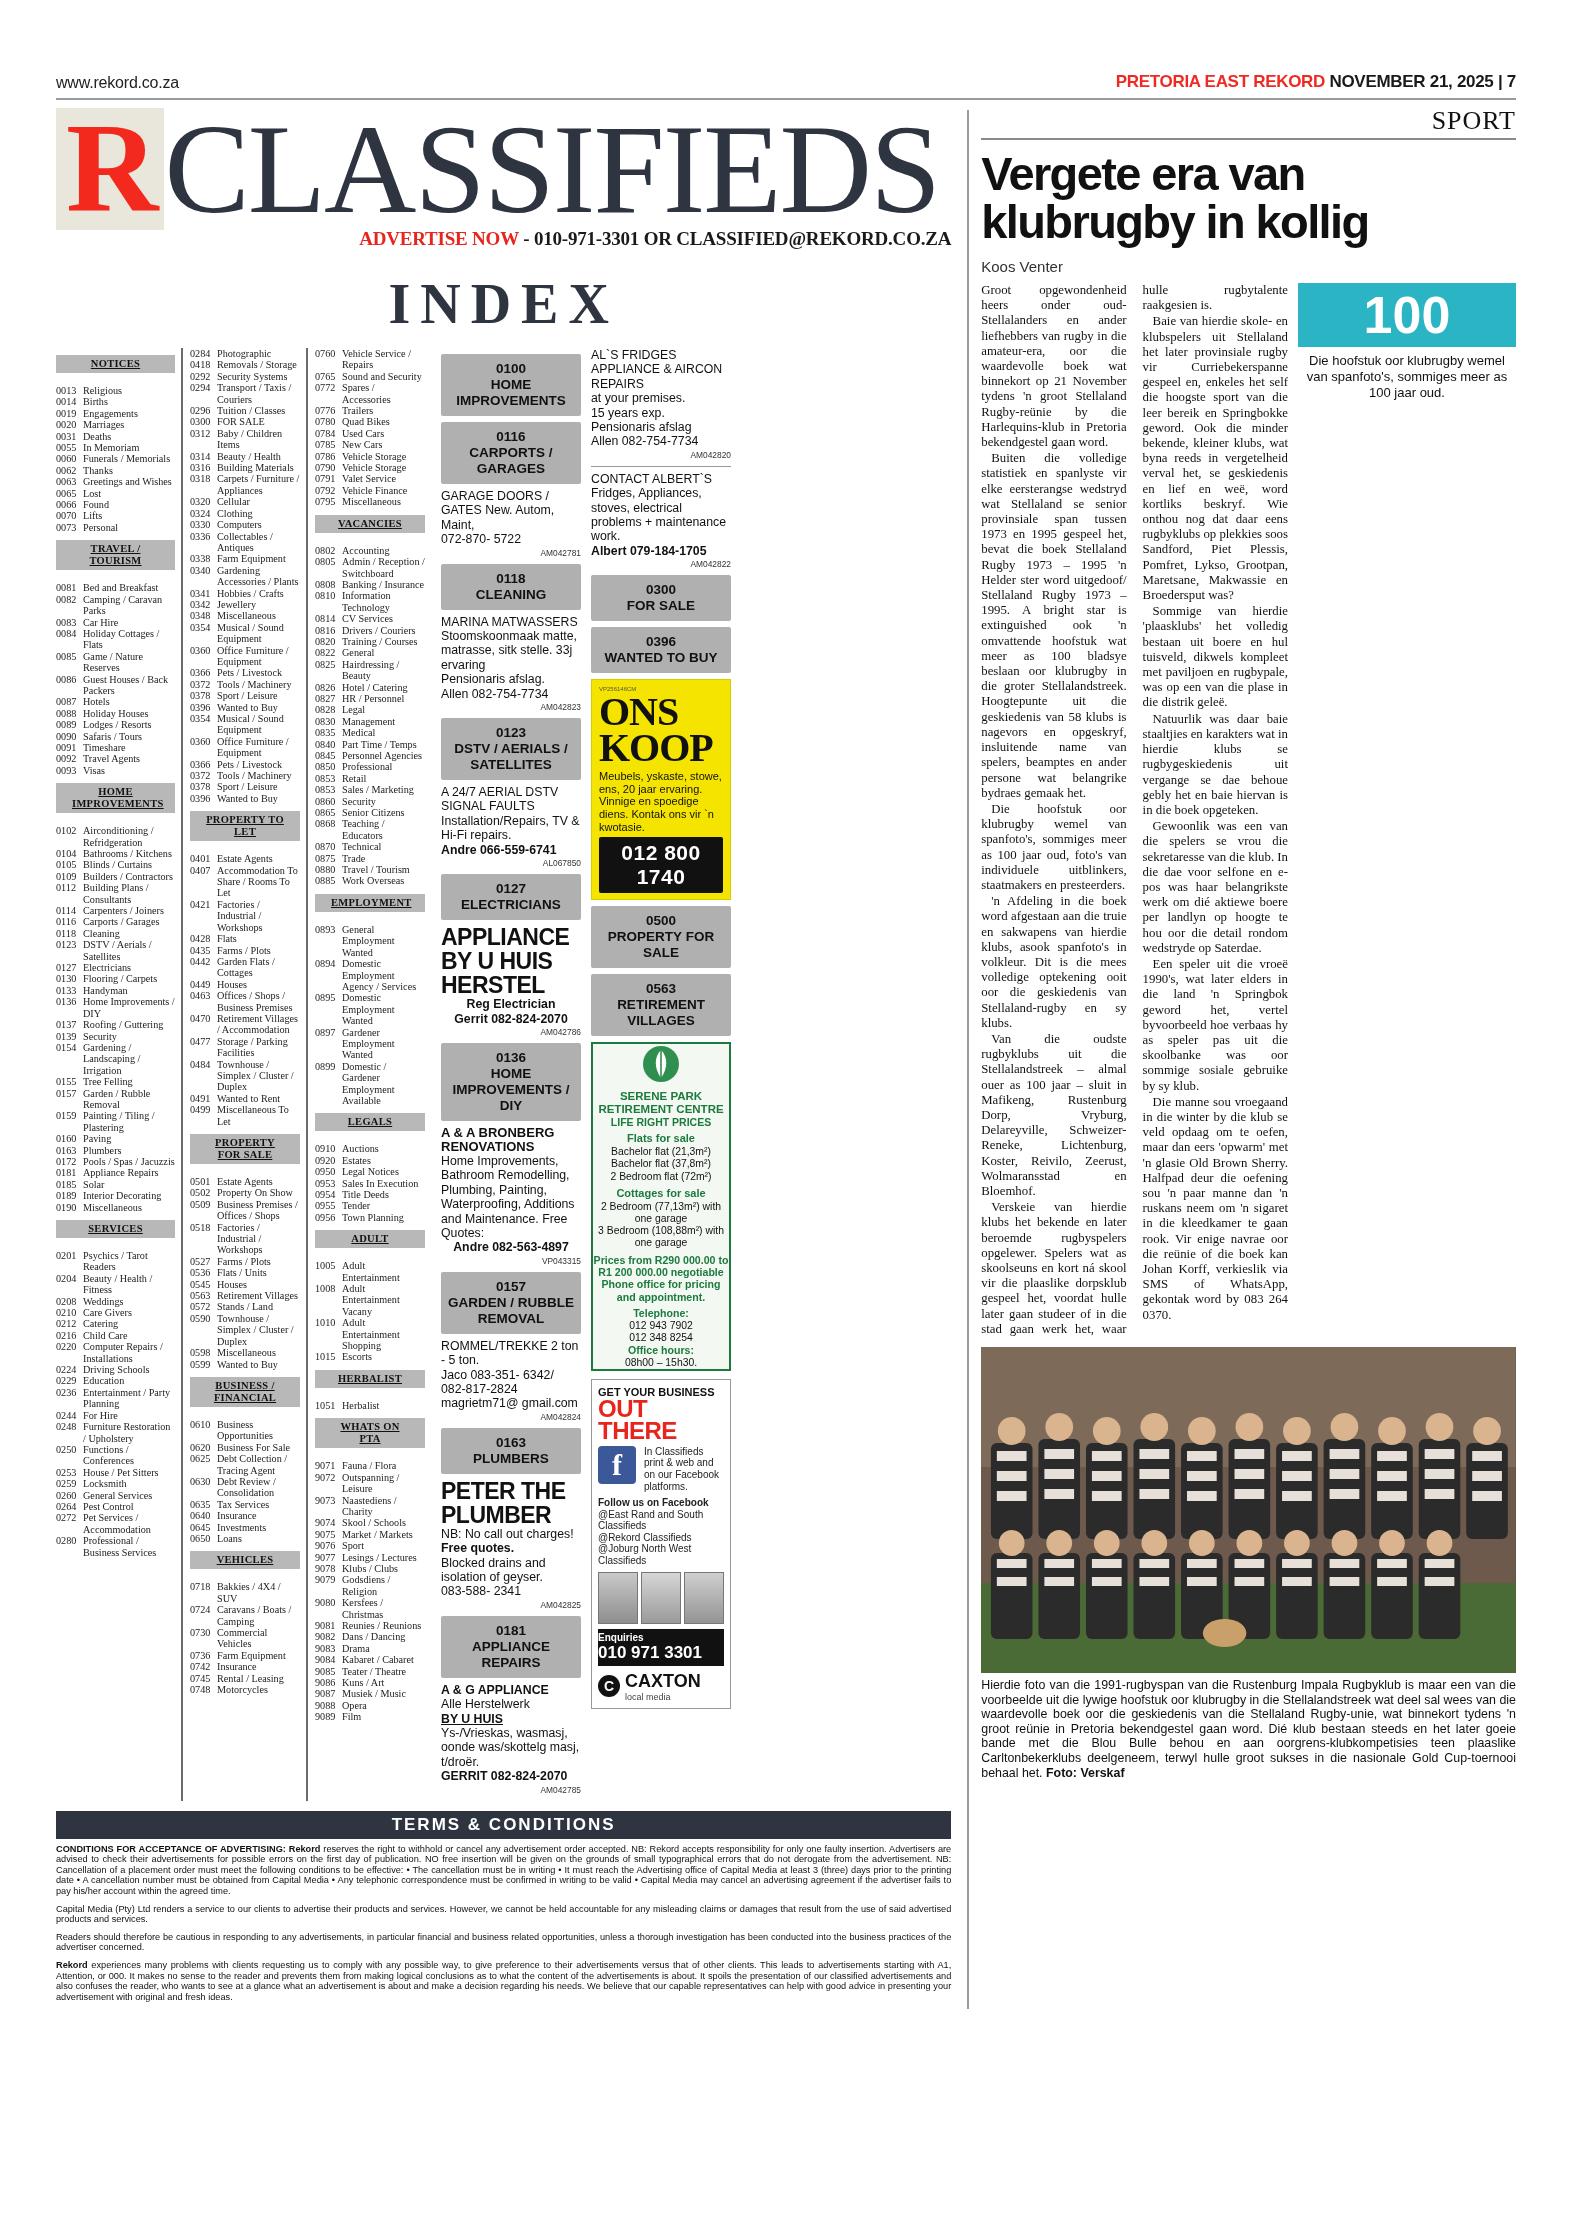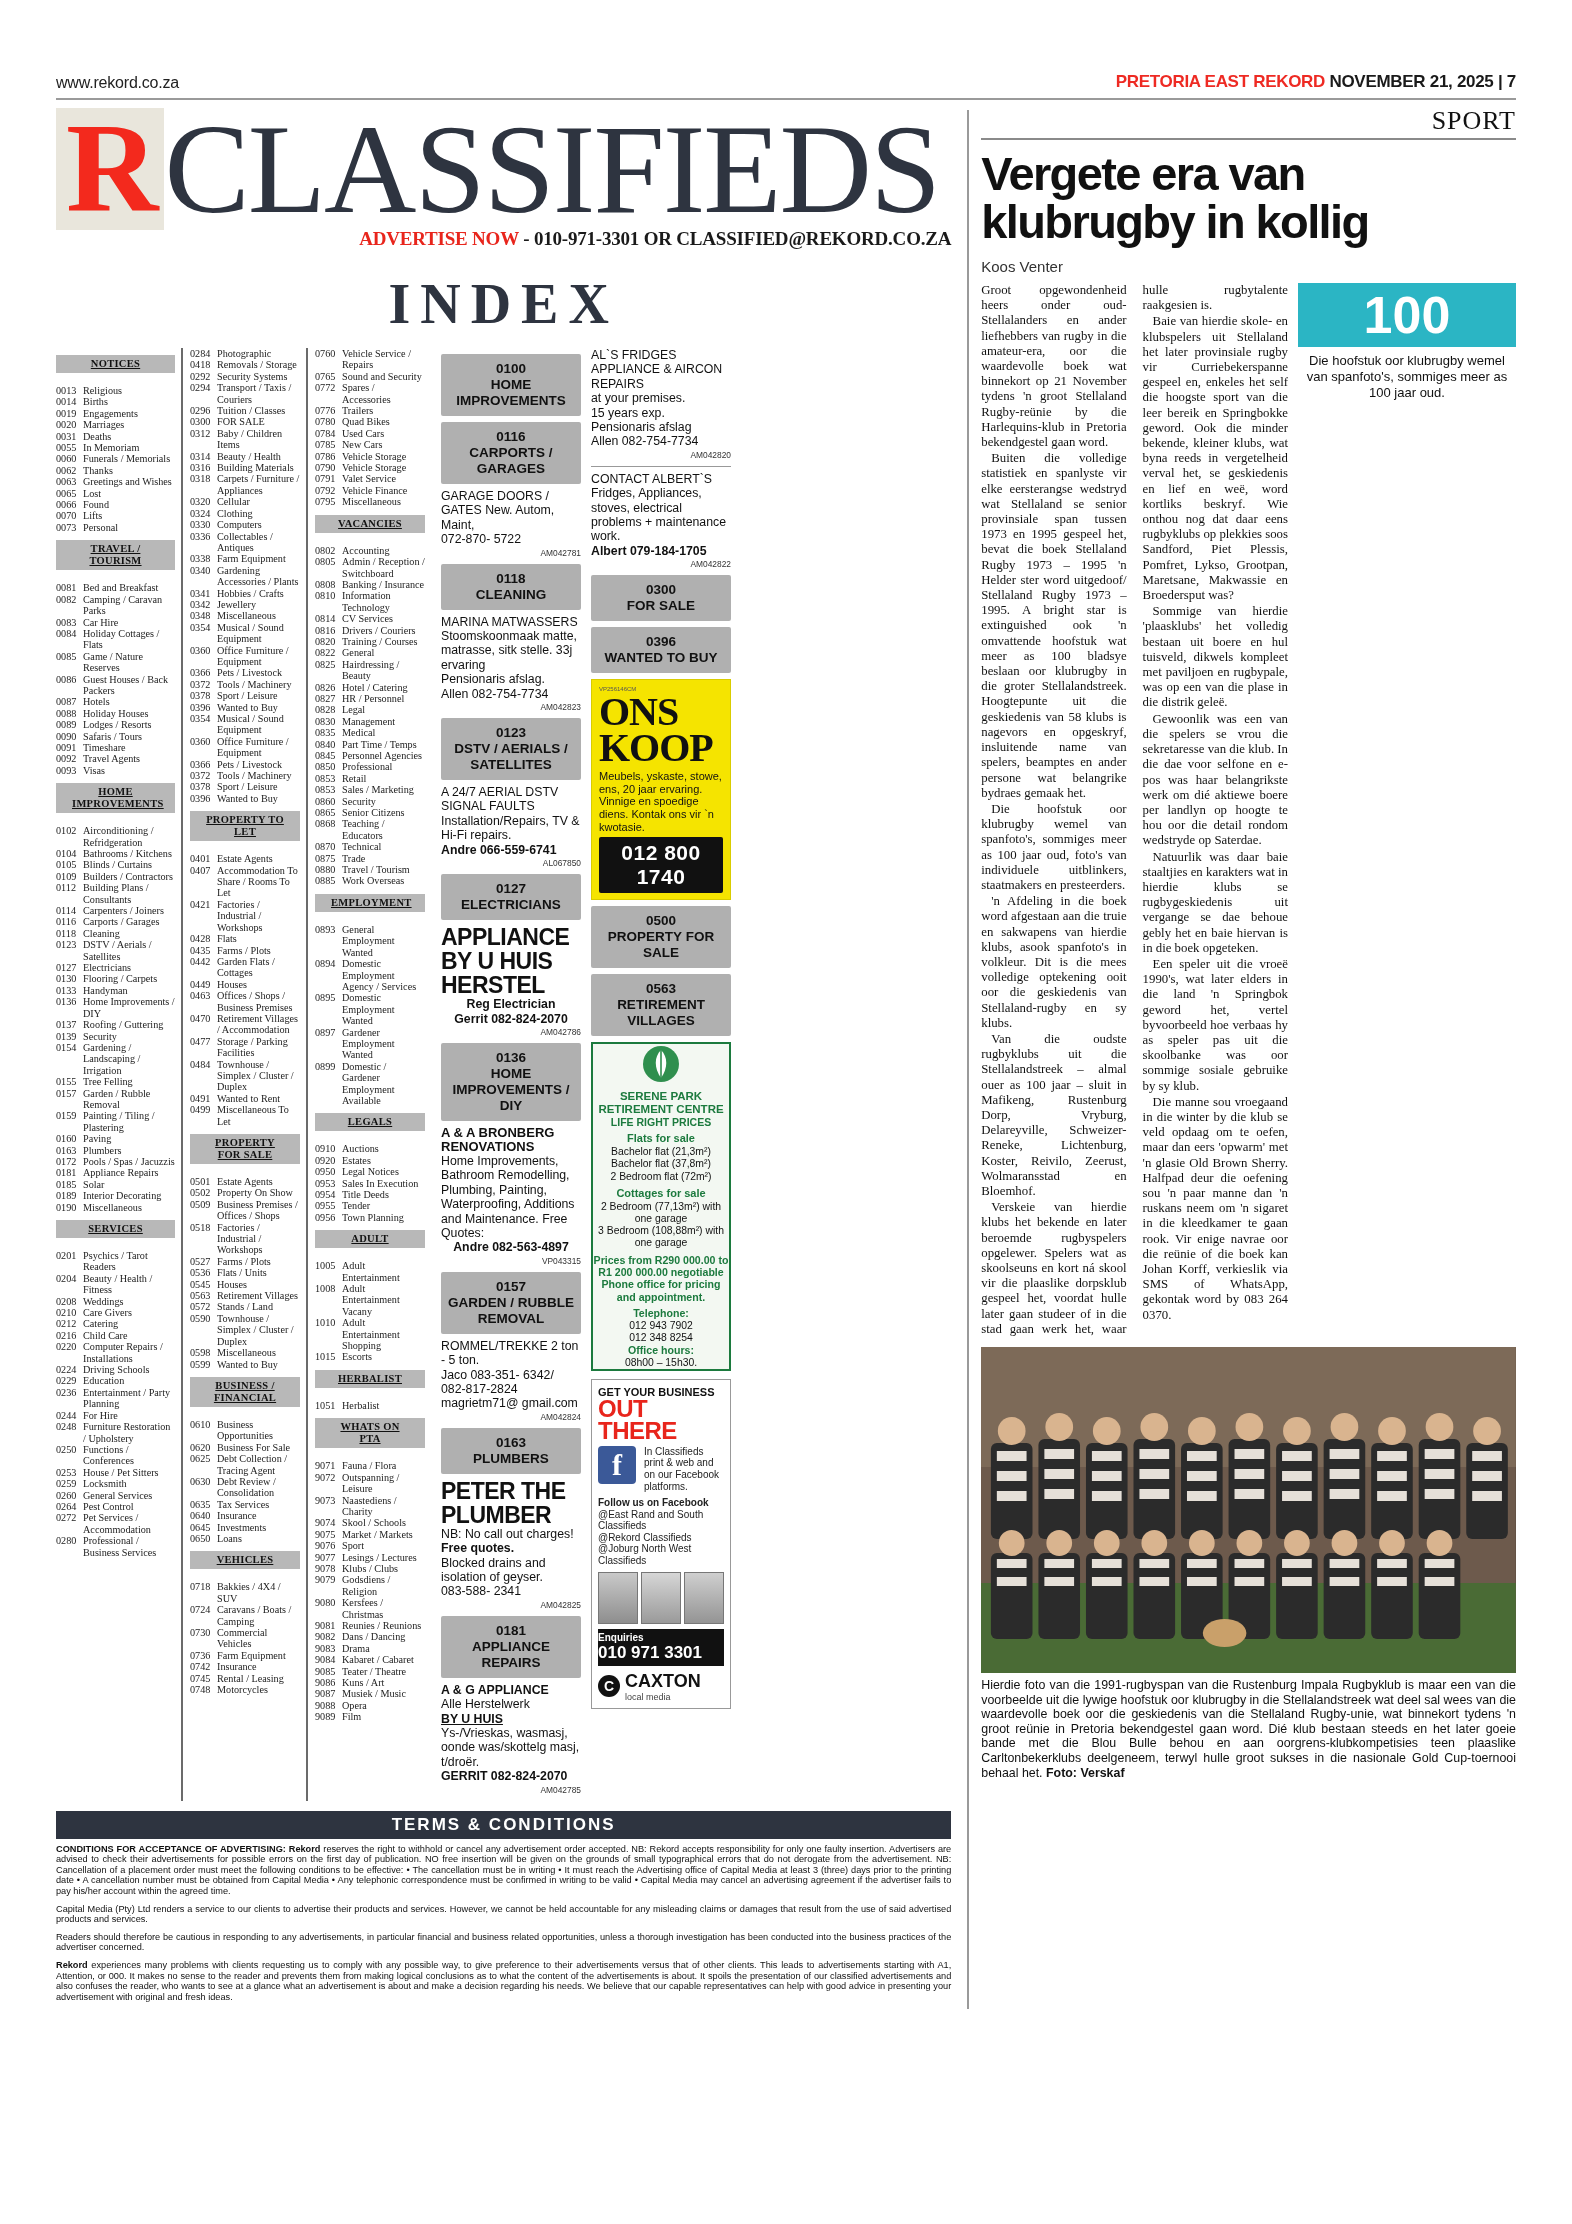--- a/index.html
+++ b/index.html
@@ -1308,22 +1308,22 @@
 
       <div class="story" id="story">
           <p class="first">Groot opgewondenheid heers onder oud-Stellalanders en ander liefhebbers van rugby in die amateur-era, oor die waardevolle boek wat binnekort op 21 November tydens 'n groot Stellaland Rugby-reünie by die Harlequins-klub in Pretoria bekendgestel gaan word.</p>
           <p>Buiten die volledige statistiek en spanlyste vir elke eersterangse wedstryd wat Stellaland se senior provinsiale span tussen 1973 en 1995 gespeel het, bevat die boek Stellaland Rugby 1973 – 1995 'n Helder ster word uitgedoof/ Stellaland Rugby 1973 – 1995. A bright star is extinguished ook 'n omvattende hoofstuk wat meer as 100 bladsye beslaan oor klubrugby in die groter Stellalandstreek. Hoogtepunte uit die geskiedenis van 58 klubs is nagevors en opgeskryf, insluitende name van spelers, beamptes en ander persone wat belangrike bydraes gemaak het.</p>
           <p>Die hoofstuk oor klubrugby wemel van spanfoto's, sommiges meer as 100 jaar oud, foto's van individuele uitblinkers, staatmakers en presteerders.</p>
           <p>'n Afdeling in die boek word afgestaan aan die truie en sakwapens van hierdie klubs, asook spanfoto's in volkleur. Dit is die mees volledige opteken­ing ooit oor die geskiedenis van Stellaland-rugby en sy klubs.</p>
           <p>Van die oudste rugbyklubs uit die Stellalandstreek – almal ouer as 100 jaar – sluit in Mafikeng, Rustenburg Dorp, Vryburg, Delareyville, Schweizer-Reneke, Lichtenburg, Koster, Reivilo, Zeerust, Wolmaransstad en Bloemhof.</p>
           <p>Verskeie van hierdie klubs het bekende en later beroemde rugbyspelers opgelewer. Spelers wat as skoolseuns en kort ná skool vir die plaaslike dorpsklub gespeel het, voordat hulle later gaan studeer of in die stad gaan werk het, waar hulle rugbytalente raakgesien is.</p>
           <p>Baie van hierdie skole- en klubspelers uit Stellaland het later provinsiale rugby vir Curriebekerspanne gespeel en, enkeles het self die hoogste sport van die leer bereik en Springbokke geword. Ook die minder bekende, kleiner klubs, wat byna reeds in vergetelheid verval het, se geskiedenis en lief en weë, word kortliks beskryf. Wie onthou nog dat daar eens rugbyklubs op plekkies soos Sandford, Piet Plessis, Pomfret, Lykso, Grootpan, Maretsane, Makwassie en Broedersput was?</p>
           <p>Sommige van hierdie 'plaasklubs' het volledig bestaan uit boere en hul tuisveld, dikwels kompleet met paviljoen en rugbypale, was op een van die plase in die distrik geleë.</p>
+          <p>Natuurlik was daar baie staaltjies en karakters wat in hierdie klubs se rugbygeskiedenis uit vergange se dae behoue gebly het en baie hiervan is in die boek opgeteken.</p>
           <p>Gewoonlik was een van die spelers se vrou die sekretaresse van die klub. In die dae voor selfone en e-pos was haar belangrikste werk om dié aktiewe boere per landlyn op hoogte te hou oor die detail rondom wedstryde op Saterdae.</p>
-          <p>Natuurlik was daar baie staaltjies en karakters wat in hierdie klubs se rugbygeskiedenis uit vergange se dae behoue gebly het en baie hiervan is in die boek opgeteken.</p>
           <p>Een speler uit die vroeë 1990's, wat later elders in die land 'n Springbok geword het, vertel byvoorbeeld hoe verbaas hy as speler pas uit die skoolbanke was oor sommige sosiale gebruike by sy klub.</p>
           <p>Die manne sou vroegaand in die winter by die klub se veld opdaag om te oefen, maar dan eers 'opwarm' met 'n glasie Old Brown Sherry. Halfpad deur die oefening sou 'n paar manne dan 'n ruskans neem om 'n sigaret in die kleedkamer te gaan rook. Vir enige navrae oor die reünie of die boek kan Johan Korff, verkieslik via SMS of WhatsApp, gekontak word by 083 264 0370.</p>
         </div>
 
       <div class="photo">
         <svg width="100%" height="100%" viewBox="0 0 540 326" preserveAspectRatio="none">
           <rect width="540" height="326" fill="#6d5a4c"></rect>
           <rect y="236" width="540" height="90" fill="#4a6b35"></rect>
           <rect y="0" width="540" height="120" fill="#7d6a58"></rect>
           <g fill="#2b2b2b">

